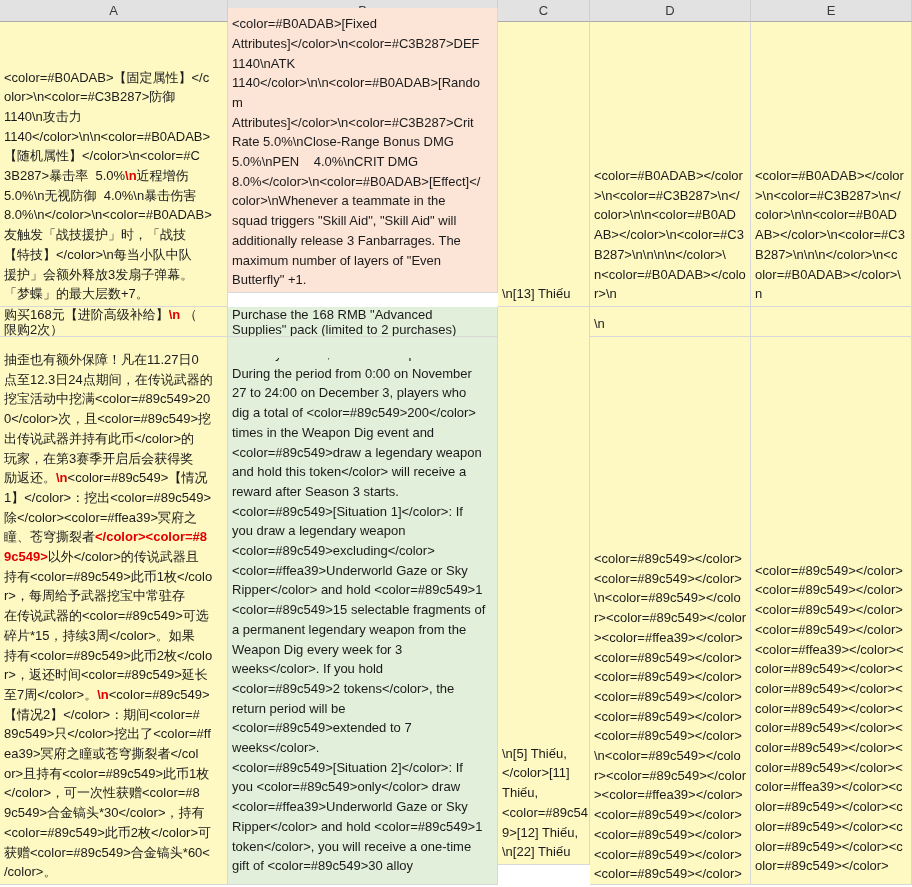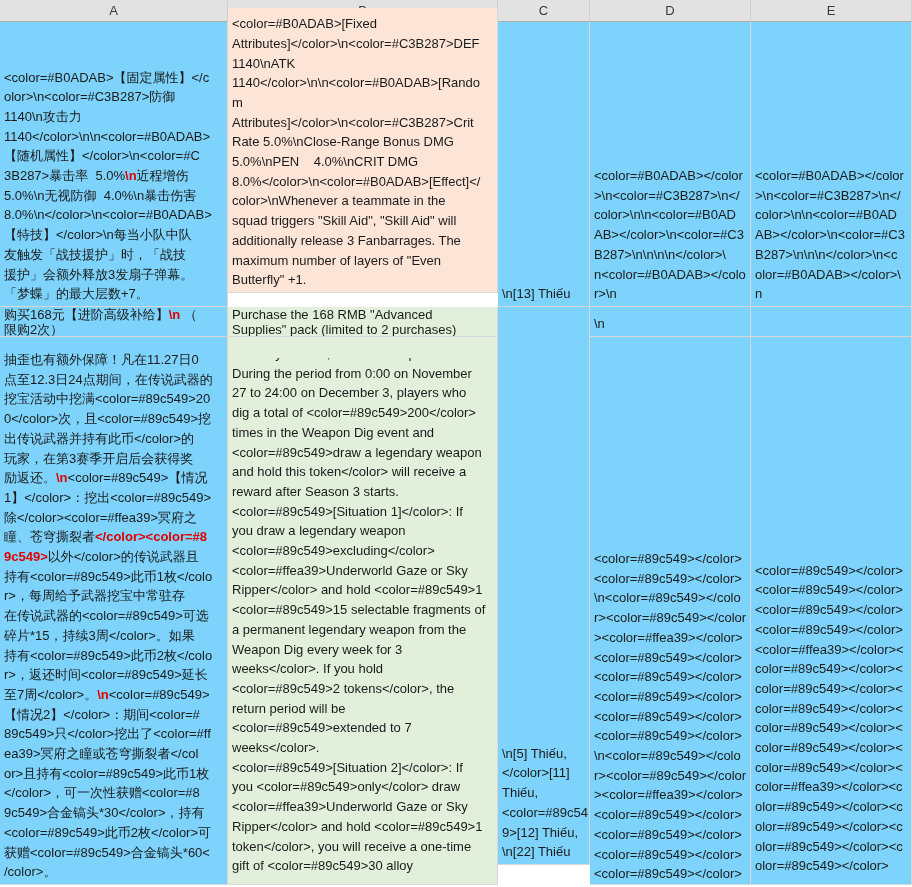--- a/index.html
+++ b/index.html
@@ -12,21 +12,21 @@
   .hcell{
     position:absolute;top:0;height:22px;box-sizing:border-box;
     background:#e2e2e2;border-right:1px solid #cfcfcf;border-bottom:1px solid #ababab;
     display:flex;align-items:center;justify-content:center;
     color:#3a3a3a;font-size:13px;
   }
   .cell{
     position:absolute;box-sizing:border-box;overflow:hidden;
     border-right:1px solid #d8d8d8;border-bottom:1px solid #d8d8d8;
     display:flex;flex-direction:column;justify-content:flex-end;
-    padding:0 3px 2px 4px;background:#7dd3fc;
+    padding:0 3px 2px 4px;background:#fef9c3;
   }
   .cell .ln{white-space:pre;line-height:19.7px;flex:none;}
   .peach{background:#fce4d6;}
   .green{background:#e2efda;}
   .top{justify-content:flex-start;}
   .tight .ln{line-height:15px;}
   .pb8{padding-bottom:8px;}
   .pb0{padding-bottom:0;}
   .red{color:#e00000;font-weight:bold;}
   .clipline{height:6px;overflow:hidden;}
@@ -45,22 +45,22 @@
 
   <div class="cell" style="left:0;top:22px;width:228px;height:285px">
       <div class="ln"><span>&lt;color=#B0ADAB&gt;【固定属性】&lt;/c</span></div>
       <div class="ln"><span>olor&gt;\n&lt;color=#C3B287&gt;防御</span></div>
       <div class="ln"><span>1140\n攻击力</span></div>
       <div class="ln"><span>1140&lt;/color&gt;\n\n&lt;color=#B0ADAB&gt;</span></div>
       <div class="ln"><span>【随机属性】&lt;/color&gt;\n&lt;color=#C</span></div>
       <div class="ln"><span>3B287&gt;暴击率  5.0%</span><span class="red">\n</span><span>近程增伤</span></div>
       <div class="ln"><span>5.0%\n无视防御  4.0%\n暴击伤害</span></div>
       <div class="ln"><span>8.0%\n&lt;/color&gt;\n&lt;color=#B0ADAB&gt;</span></div>
+      <div class="ln"><span>友触发「战技援护」时，「战技</span></div>
       <div class="ln"><span>【特技】&lt;/color&gt;\n每当小队中队</span></div>
-      <div class="ln"><span>友触发「战技援护」时，「战技</span></div>
       <div class="ln"><span>援护」会额外释放3发扇子弹幕。</span></div>
       <div class="ln"><span>「梦蝶」的最大层数+7。</span></div>
     </div>
   <div class="cell peach" style="left:228px;top:8px;width:270px;height:285px">
       <div class="ln"><span>&lt;color=#B0ADAB&gt;[Fixed</span></div>
       <div class="ln"><span>Attributes]&lt;/color&gt;\n&lt;color=#C3B287&gt;DEF</span></div>
       <div class="ln"><span>1140\nATK</span></div>
       <div class="ln"><span>1140&lt;/color&gt;\n\n&lt;color=#B0ADAB&gt;[Rando</span></div>
       <div class="ln"><span>m</span></div>
       <div class="ln"><span>Attributes]&lt;/color&gt;\n&lt;color=#C3B287&gt;Crit</span></div>

